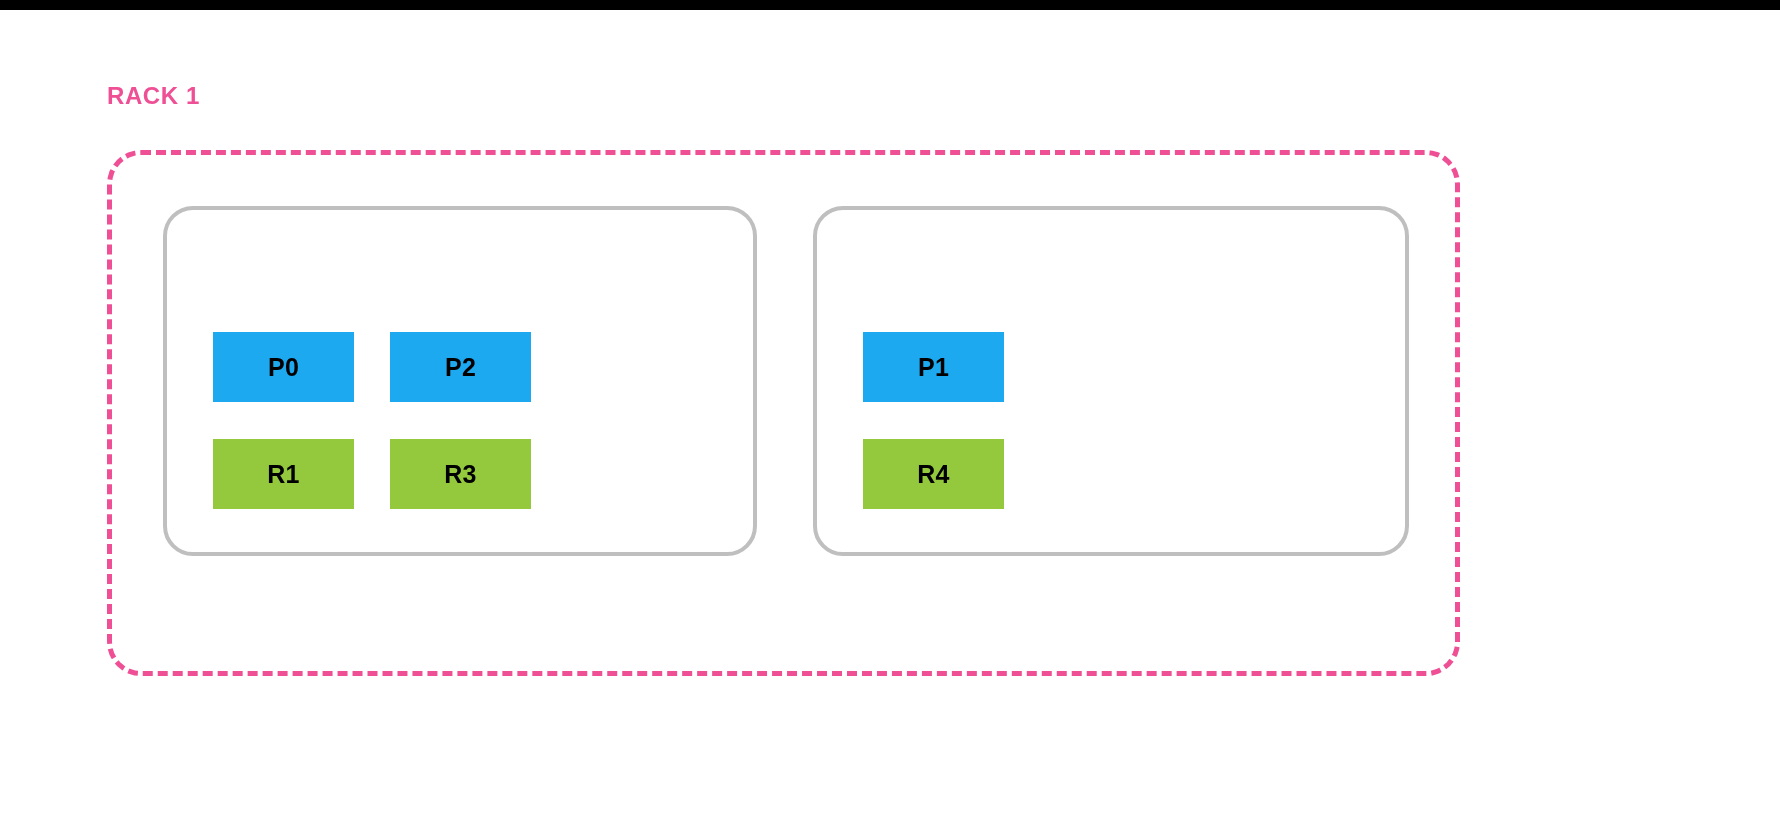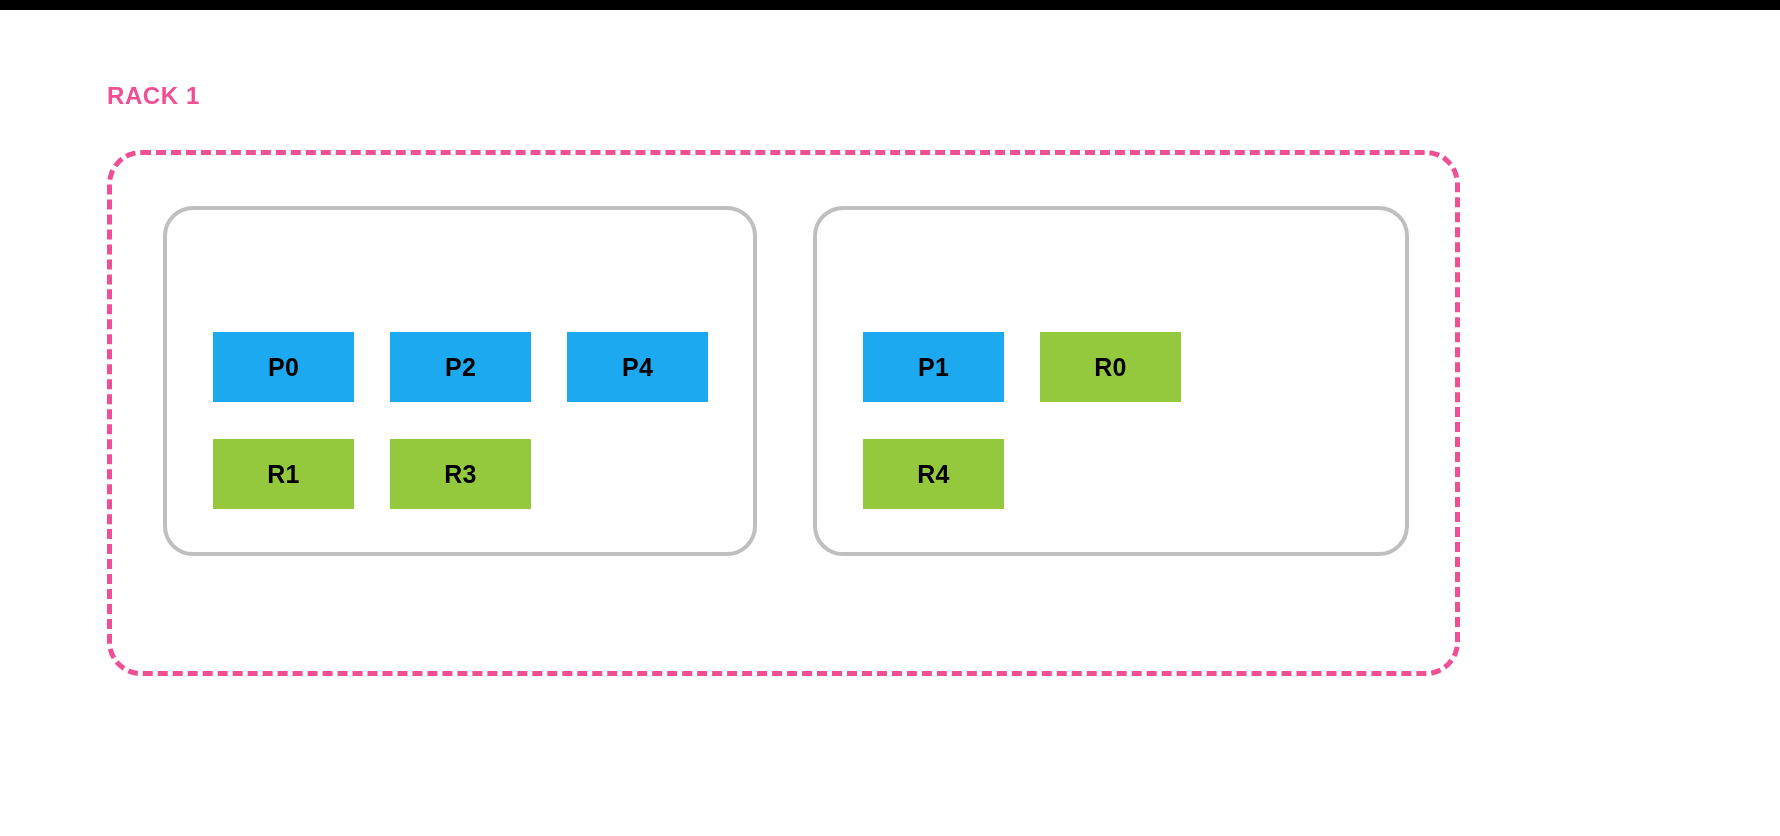--- a/index.html
+++ b/index.html
@@ -108,31 +108,29 @@
 <div id="canvas">
 
   <div class="rack-label">RACK 1</div>
 
   <div class="rack-boundary"></div>
 
   <div class="node node-left">
     <div class="row row-top">
       <div class="chip primary">P0</div>
       <div class="chip primary">P2</div>
-      <div class="chip primary">P4</div>
     </div>
     <div class="row row-bottom">
       <div class="chip replica">R1</div>
       <div class="chip replica">R3</div>
     </div>
   </div>
 
   <div class="node node-right">
     <div class="row row-top">
       <div class="chip primary">P1</div>
-      <div class="chip replica">R0</div>
     </div>
     <div class="row row-bottom">
       <div class="chip replica">R4</div>
     </div>
   </div>
 
 </div>
 
 </body></html>

